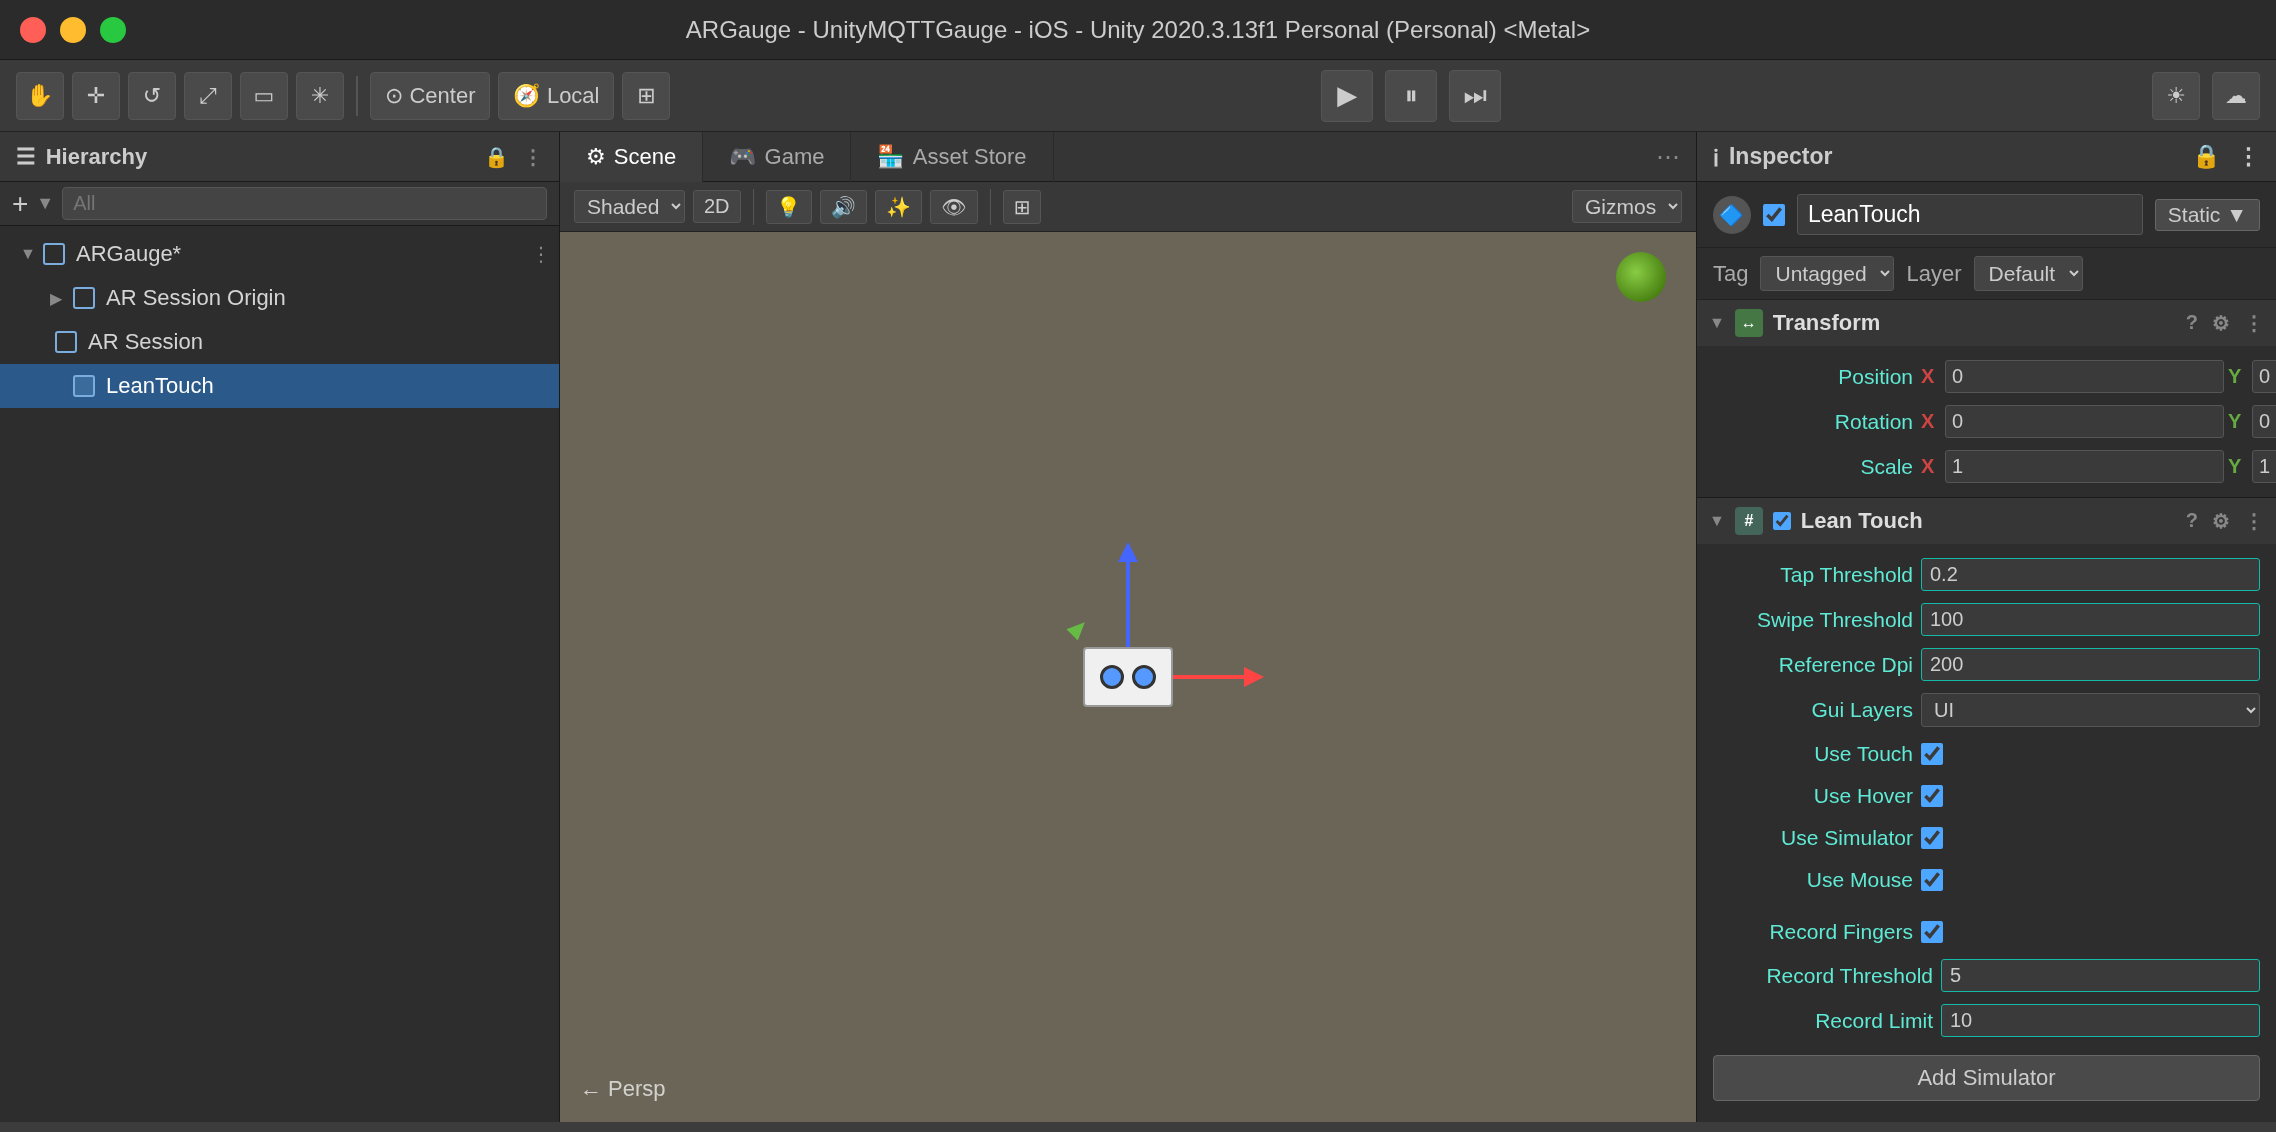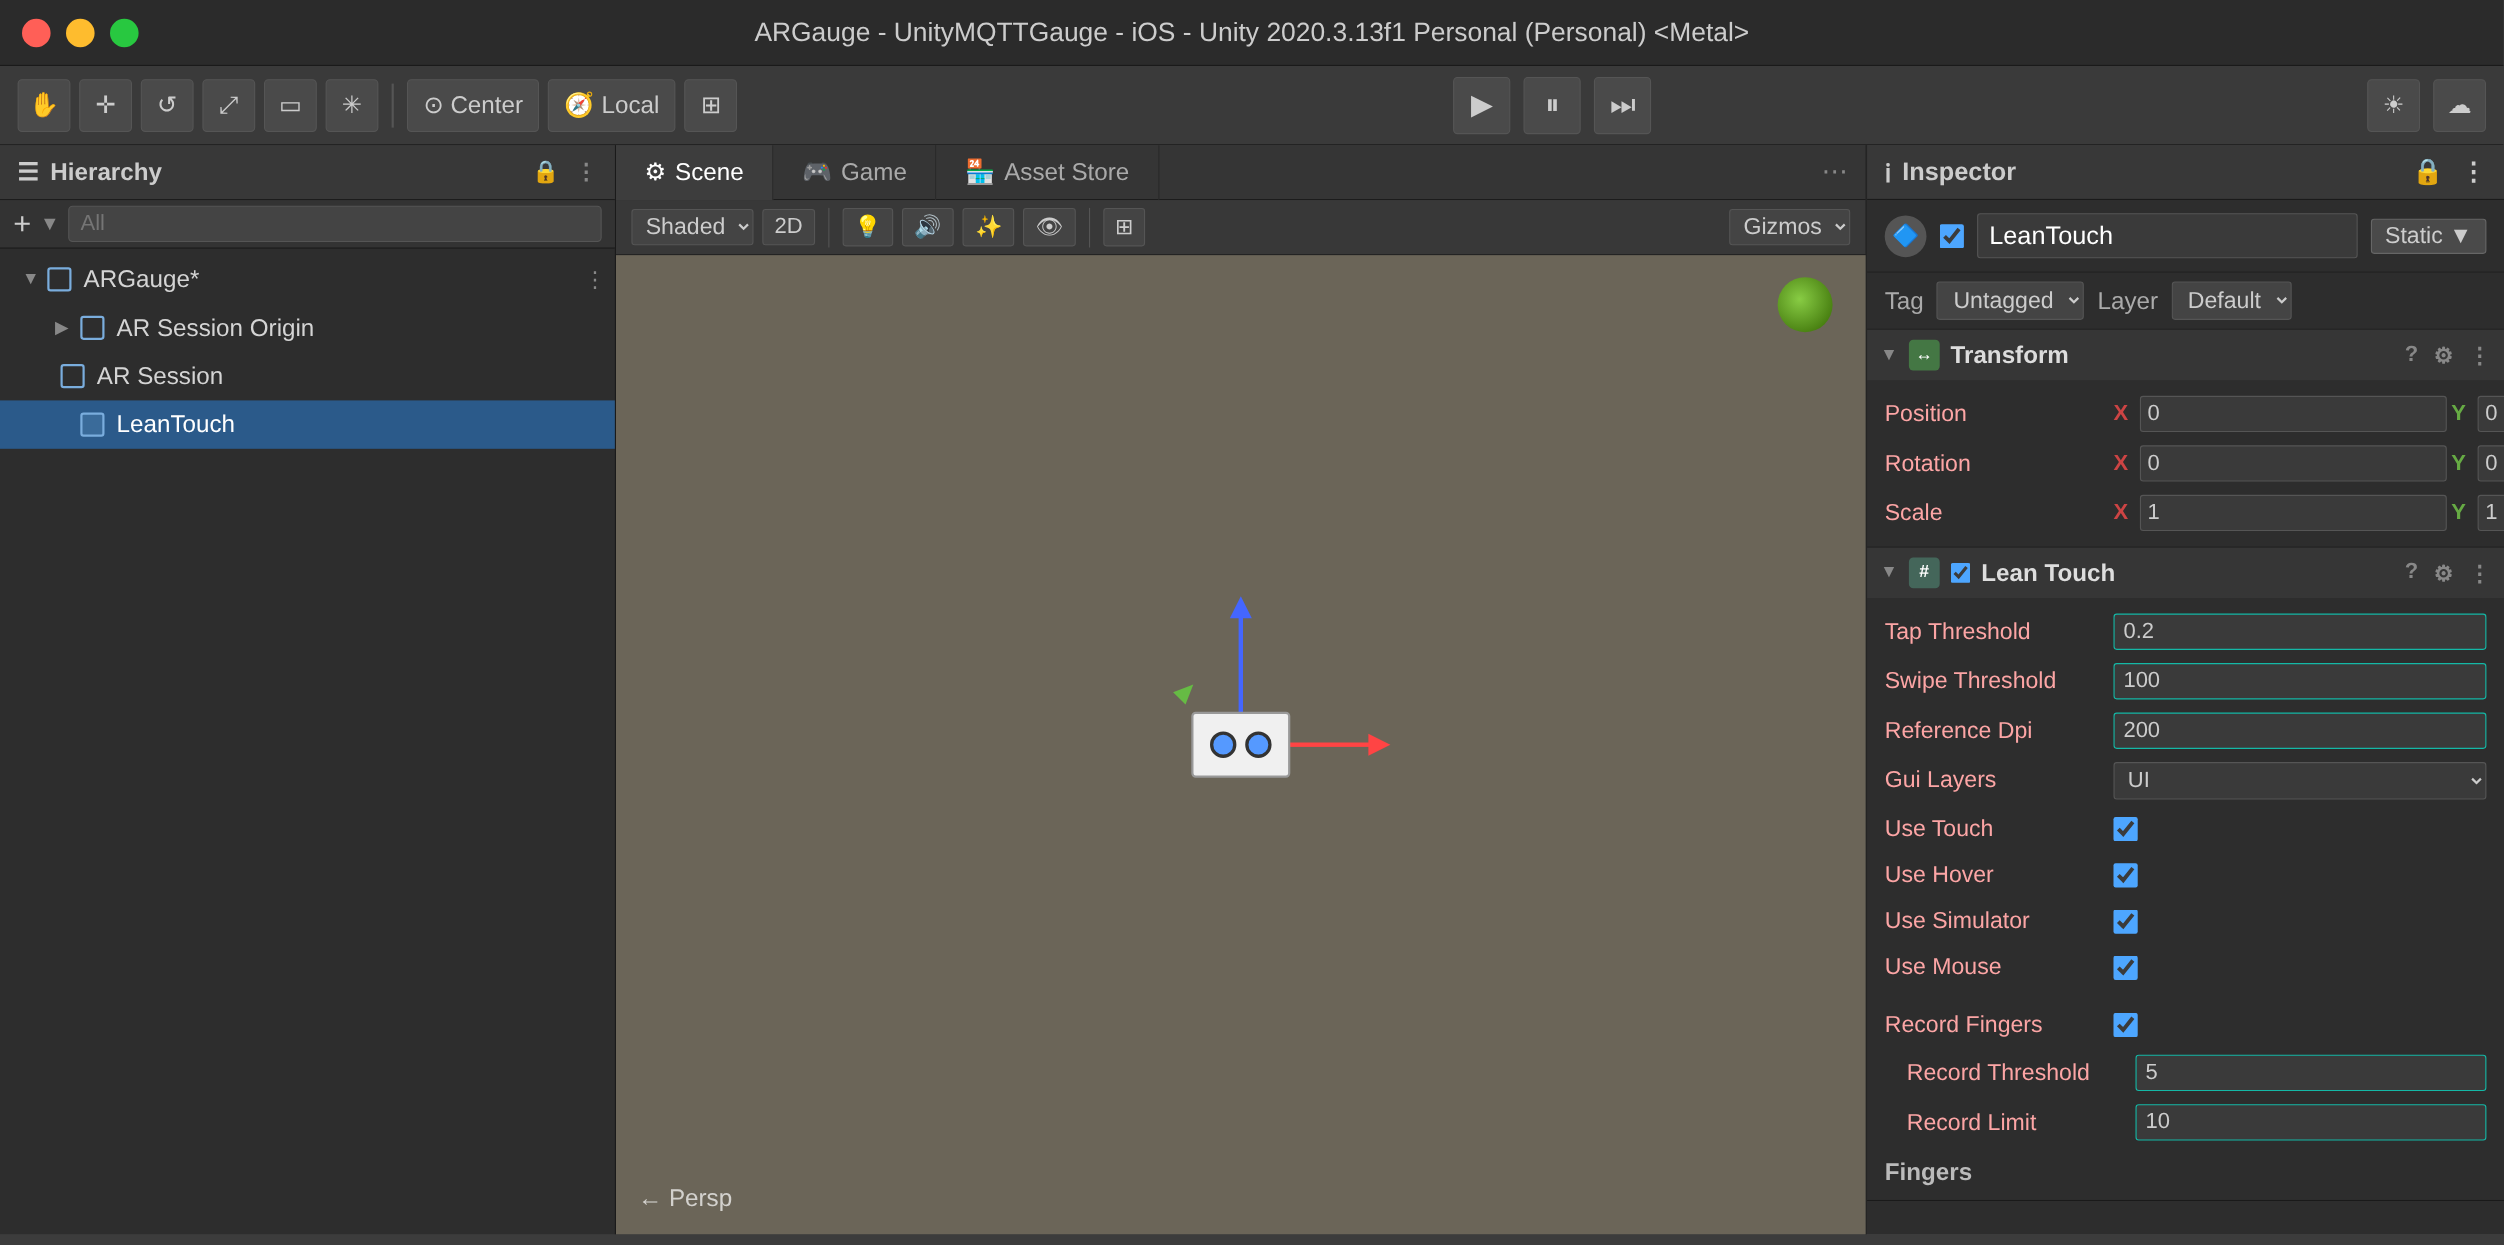--- a/index.html
+++ b/index.html
@@ -498,22 +498,23 @@
     .prop-row {
       display: flex;
       align-items: center;
       padding: 6px 16px 6px 16px;
       min-height: 42px;
       gap: 8px;
     }
     .prop-label {
       width: 200px;
       font-size: 21px;
-      color: #fca5a5;
+      color: #5eead4;
       flex-shrink: 0;
+      text-align: right;
     }
     .prop-label.indent { padding-left: 20px; width: 220px; }
     .prop-values {
       flex: 1;
       display: flex;
       gap: 6px;
       align-items: center;
     }
     .xyz-group {
       display: flex;
@@ -924,20 +925,21 @@
           </div>
         </div>
 
         <div class="prop-row">
           <span class="prop-label indent">Record Limit</span>
           <div class="prop-values">
             <input class="prop-input" type="text" value="10" style="">
           </div>
         </div>
 
+        <button class="add-sim-btn">Add Simulator</button>
 
         <div class="section-label">Fingers</div>
 
       </div>
     </div>
 
   </div>
 
 </div>
 

